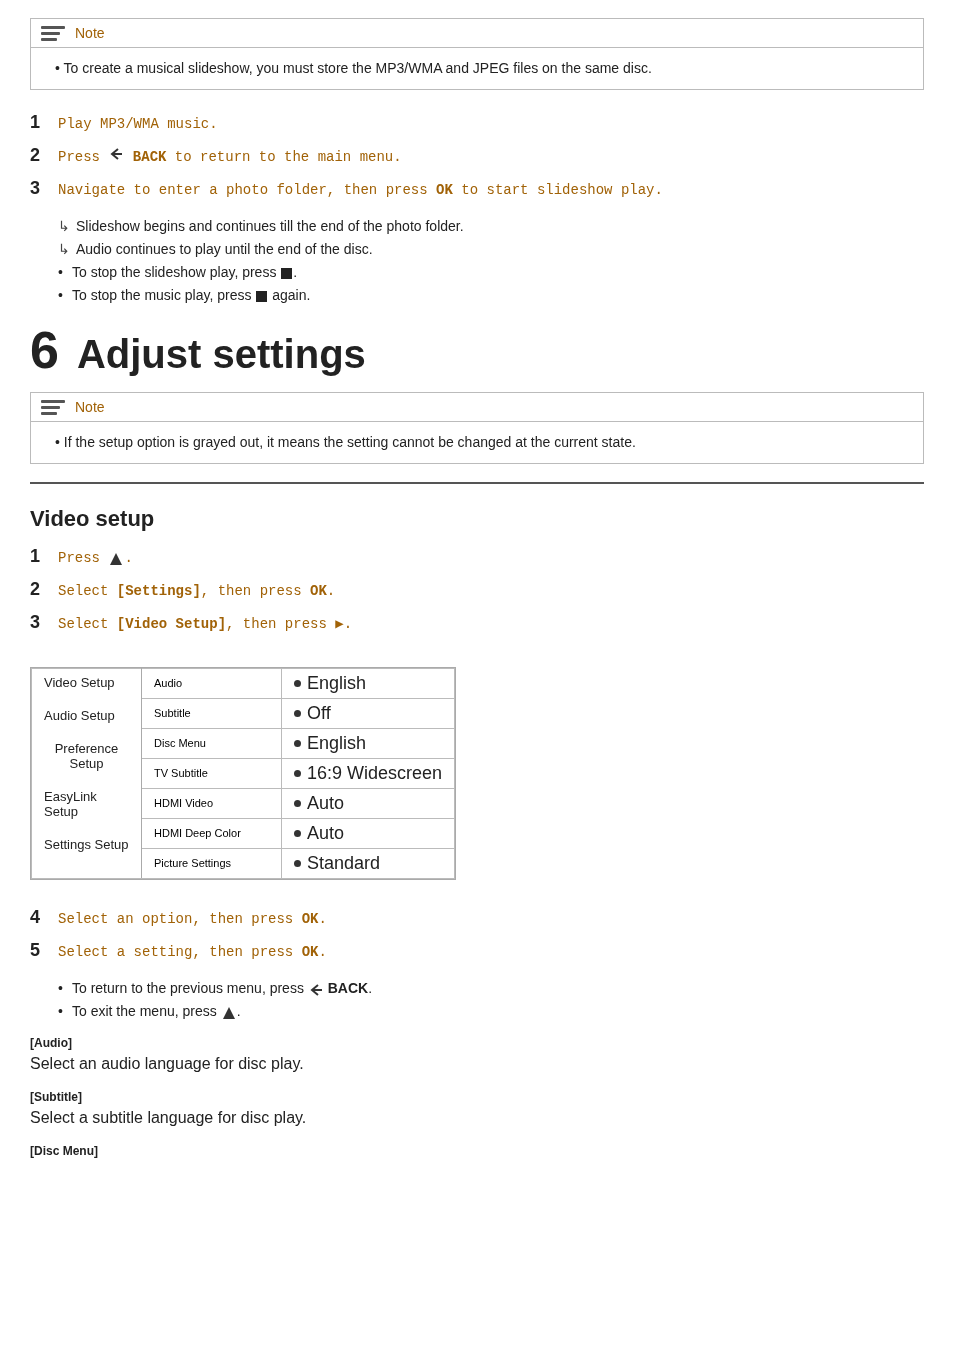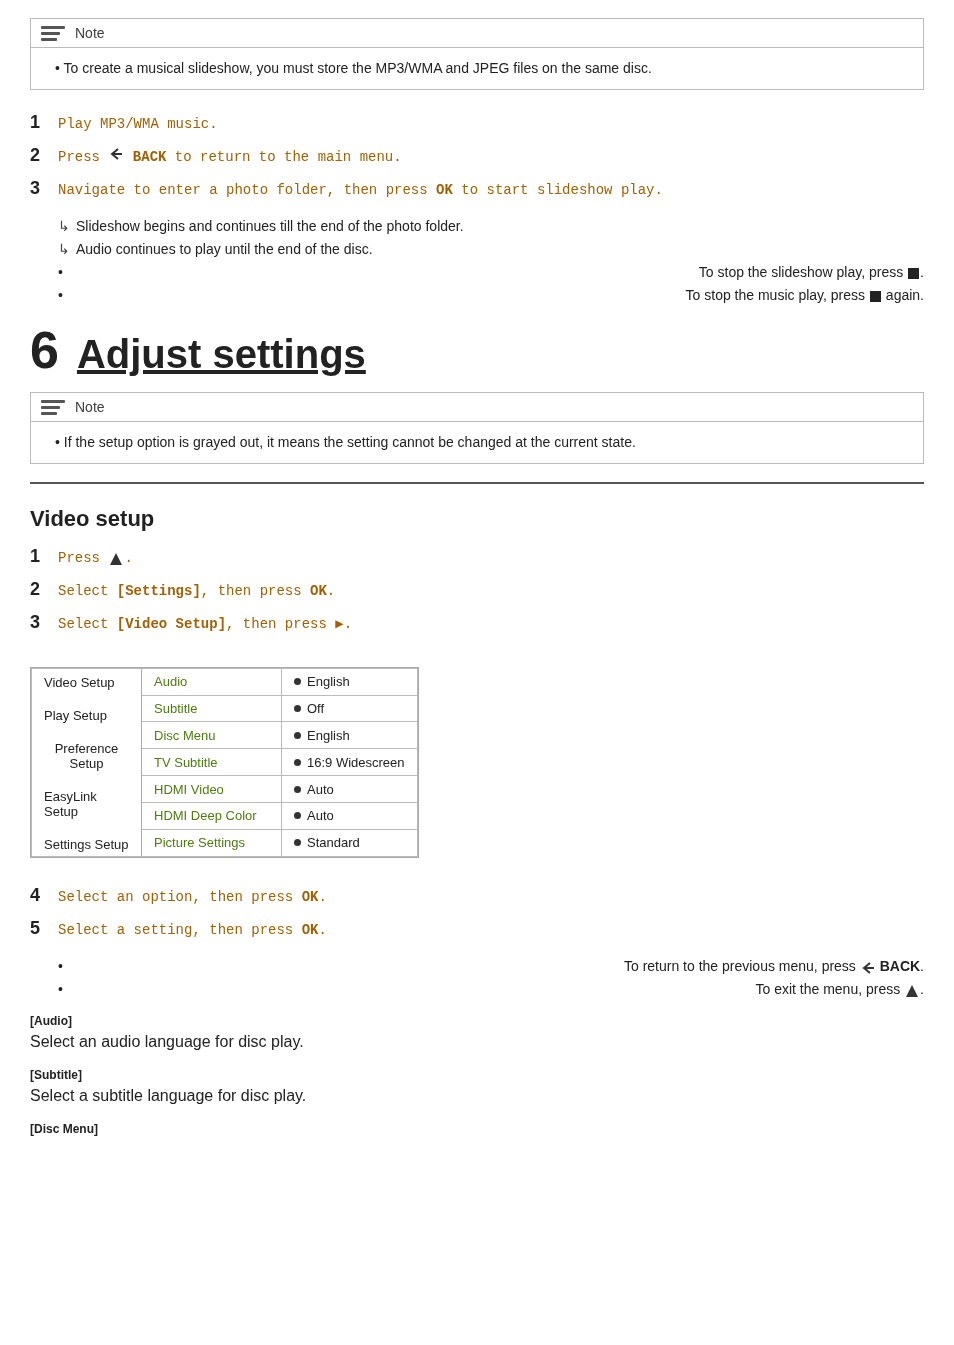--- a/index.html
+++ b/index.html
@@ -37,21 +37,21 @@
       height: 3px;
       background: #555;
       border-radius: 1px;
     }
     .note-icon span:nth-child(1) { width: 100%; }
     .note-icon span:nth-child(2) { width: 80%; }
     .note-icon span:nth-child(3) { width: 65%; }
     .note-title {
       font-size: 14px;
       font-weight: normal;
-      color: #404040;
+      color: #a16207;
     }
     .note-body {
       padding: 10px 14px 10px 14px;
       font-size: 14px;
       line-height: 1.5;
     }
     .note-body ul {
       list-style: none;
       padding-left: 10px;
     }
@@ -101,21 +101,20 @@
       content: "↳";
       position: absolute;
       left: 0;
       color: #444;
     }
 
     
     .bullet-list {
       list-style: none;
       margin: 2px 0 2px 28px;
-      text-align: right;
     }
     .bullet-list li {
       position: relative;
       padding-left: 14px;
       margin-bottom: 2px;
       font-size: 14px;
       line-height: 1.5;
     }
     .bullet-list li::before {
       content: "•";
@@ -134,21 +133,20 @@
       font-size: 52px;
       font-weight: bold;
       color: #222;
       line-height: 1;
     }
     .chapter-title {
       font-size: 40px;
       font-weight: bold;
       color: #222;
       line-height: 1;
-      text-decoration: underline;
     }
 
     
     .section-heading {
       font-size: 22px;
       font-weight: bold;
       color: #222;
       margin: 8px 0 10px 0;
       padding-top: 12px;
     }
@@ -177,28 +175,28 @@
       border: 1px solid #bbb;
       vertical-align: middle;
     }
     .setup-table .col-menu {
       width: 110px;
       font-size: 13px;
       color: #222;
     }
     .setup-table .col-option {
       width: 140px;
-      font-size: 13px;
-      color: #4d7c0f;
+      font-size: 11px;
+      color: #000000;
     }
     .setup-table .col-value {
       display: flex;
       align-items: center;
       gap: 6px;
-      font-size: 13px;
+      font-size: 18px;
       color: #222;
     }
     .dot {
       width: 7px;
       height: 7px;
       border-radius: 50%;
       background: #333;
       display: inline-block;
       flex-shrink: 0;
     }
@@ -317,21 +315,21 @@
     </li>
   </ol>
 
   
   <div class="setup-table-wrapper">
     <table class="setup-table">
       <tbody>
         <tr>
           <td class="col-menu" rowspan="7" style="vertical-align:top;padding-top:6px;border-right:1px solid #aaa;">
             <div style="margin-bottom:18px;">Video Setup</div>
-            <div style="margin-bottom:18px;">Play Setup</div>
+            <div style="margin-bottom:18px;">Audio Setup</div>
             <div style="margin-bottom:18px;text-align:center;">Preference Setup</div>
             <div style="margin-bottom:18px;">EasyLink Setup</div>
             <div>Settings Setup</div>
           </td>
           <td class="col-option">Audio</td>
           <td>
             <div class="col-value"><span class="dot"></span> English</div>
           </td>
         </tr>
         <tr>

